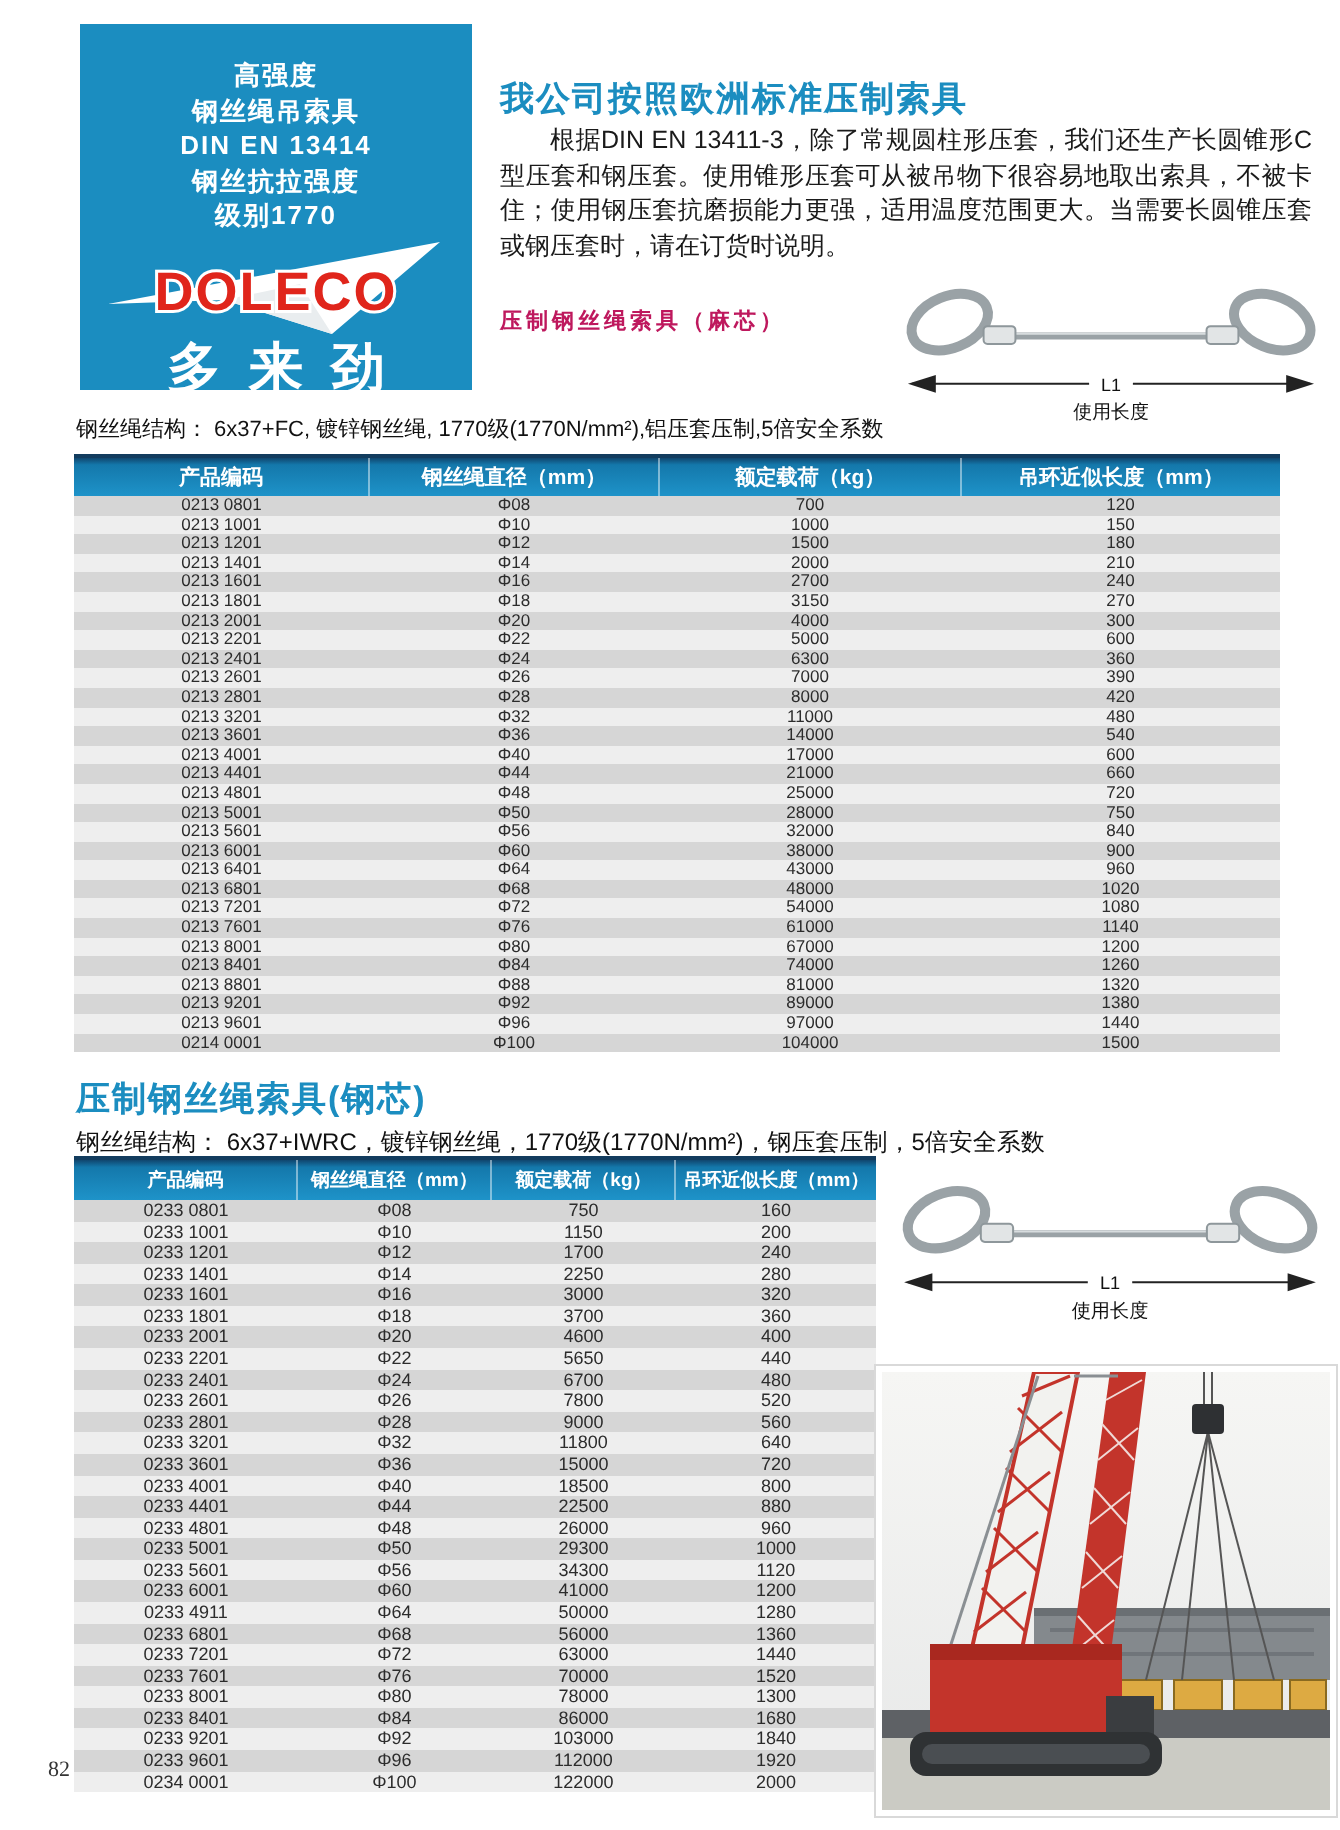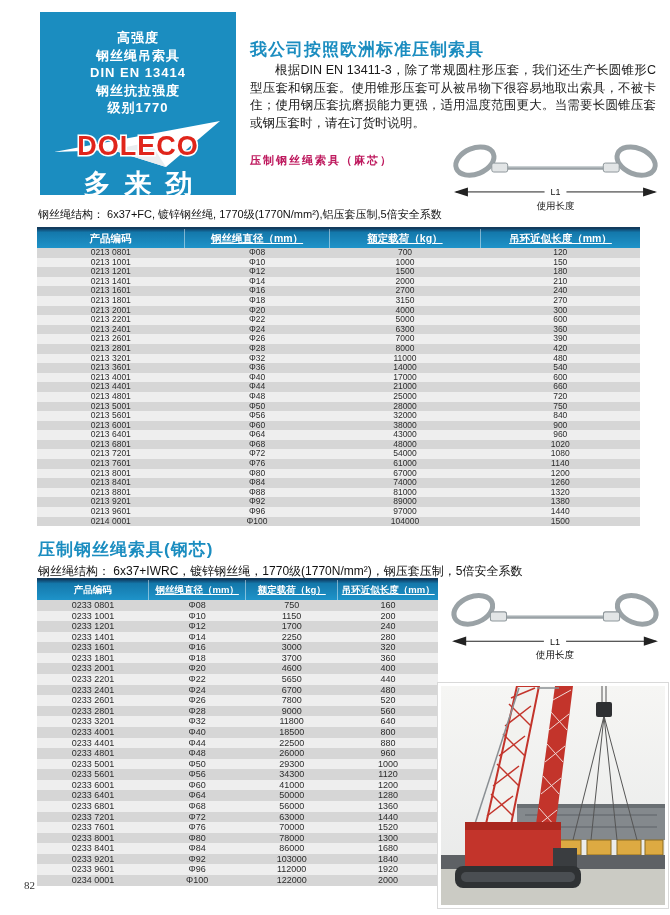--- a/index.html
+++ b/index.html
@@ -26,21 +26,21 @@
   .struct2{position:absolute;left:38px;top:563px;font-size:12px;color:#111;}
 
   .sling1{position:absolute;left:448px;top:141px;}
   .sling2{position:absolute;left:446px;top:586px;}
 
   
   table{border-collapse:collapse;table-layout:fixed;}
   thead th{background:linear-gradient(180deg,#10466e 0%,#1478ab 18%,#1e93c9 100%);
            border-top:2px solid #123c5e;color:#fff;font-weight:bold;white-space:nowrap;
            text-align:center;padding:0;}
-  thead th + th{border-left:1px solid rgba(255,255,255,.45);text-decoration:underline;}
+  thead th + th{border-left:1px solid rgba(255,255,255,.45);}
   tbody td{text-align:center;padding:0;color:#2c2c2c;white-space:nowrap;overflow:hidden;}
   tbody tr:nth-child(odd) td{background:#d6d6d6;}
   tbody tr:nth-child(even) td{background:#eeeeee;}
 
   .table1{position:absolute;left:37px;top:227px;width:603px;}
   .table1 thead th{height:19px;font-size:10.5px;}
   .table1 tbody td{height:9.6px;line-height:9.6px;font-size:8.5px;}
   .table1 th:nth-child(1),.table1 td:nth-child(1){width:24.5%;}
   .table1 th:nth-child(2),.table1 td:nth-child(2){width:24%;}
   .table1 th:nth-child(3),.table1 td:nth-child(3){width:25%;}
@@ -368,20 +368,26 @@
           <td>9000</td>
           <td>560</td>
         </tr>
         <tr>
           <td>0233 3201</td>
           <td>Φ32</td>
           <td>11800</td>
           <td>640</td>
         </tr>
         <tr>
+          <td>0233 3601</td>
+          <td>Φ36</td>
+          <td>15000</td>
+          <td>720</td>
+        </tr>
+        <tr>
           <td>0233 4001</td>
           <td>Φ40</td>
           <td>18500</td>
           <td>800</td>
         </tr>
         <tr>
           <td>0233 4401</td>
           <td>Φ44</td>
           <td>22500</td>
           <td>880</td>
@@ -404,21 +410,21 @@
           <td>34300</td>
           <td>1120</td>
         </tr>
         <tr>
           <td>0233 6001</td>
           <td>Φ60</td>
           <td>41000</td>
           <td>1200</td>
         </tr>
         <tr>
-          <td>0233 6401</td>
+          <td>0233 4911</td>
           <td>Φ64</td>
           <td>50000</td>
           <td>1280</td>
         </tr>
         <tr>
           <td>0233 6801</td>
           <td>Φ68</td>
           <td>56000</td>
           <td>1360</td>
         </tr>

